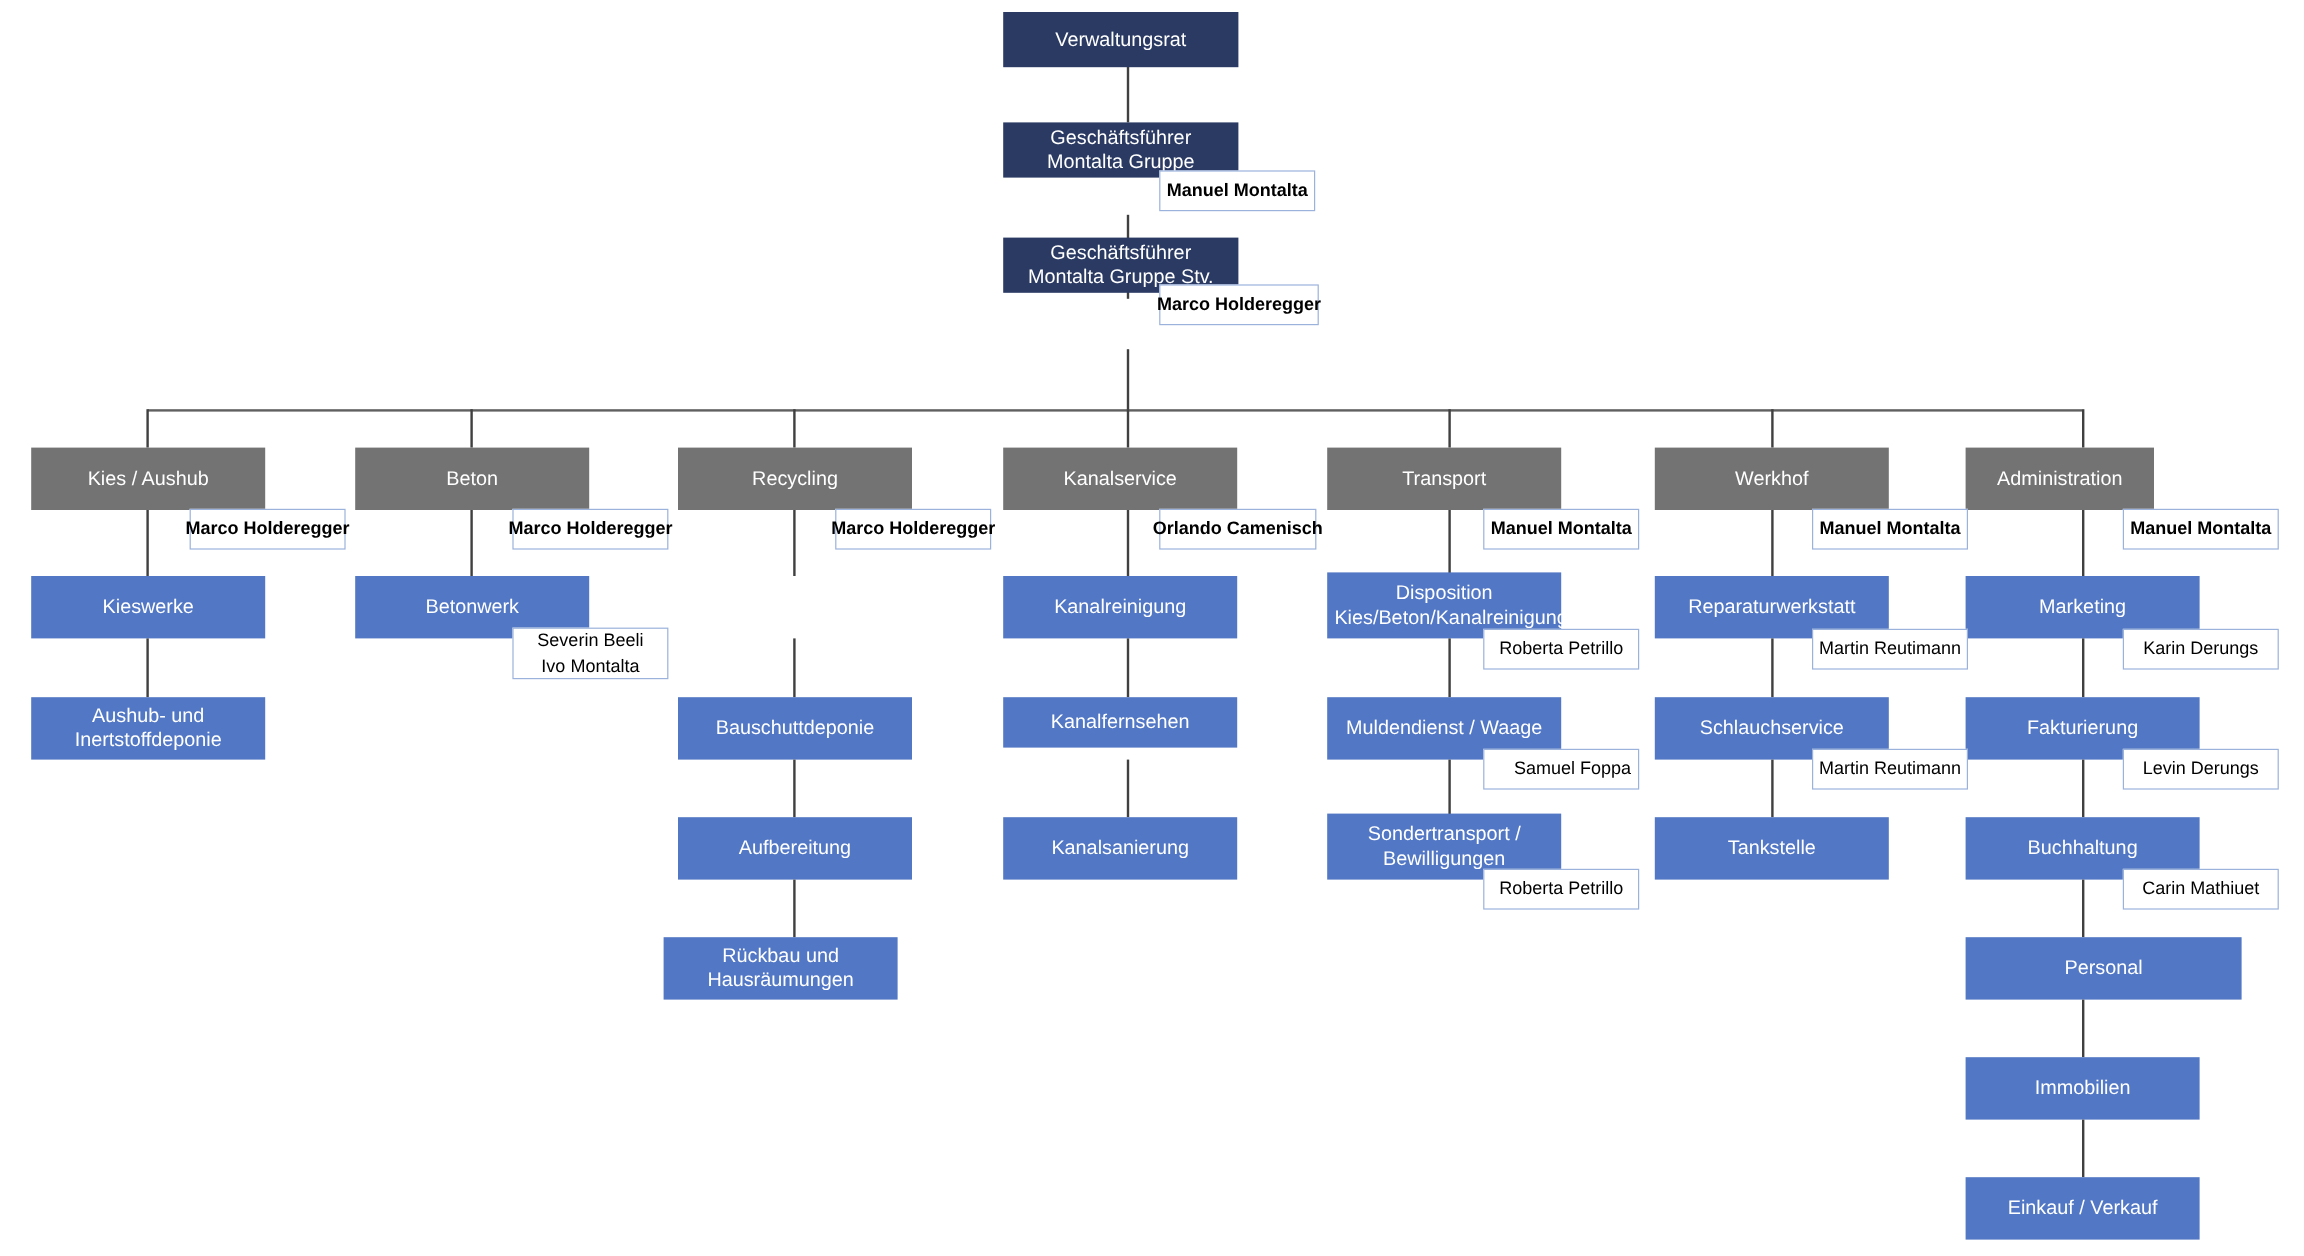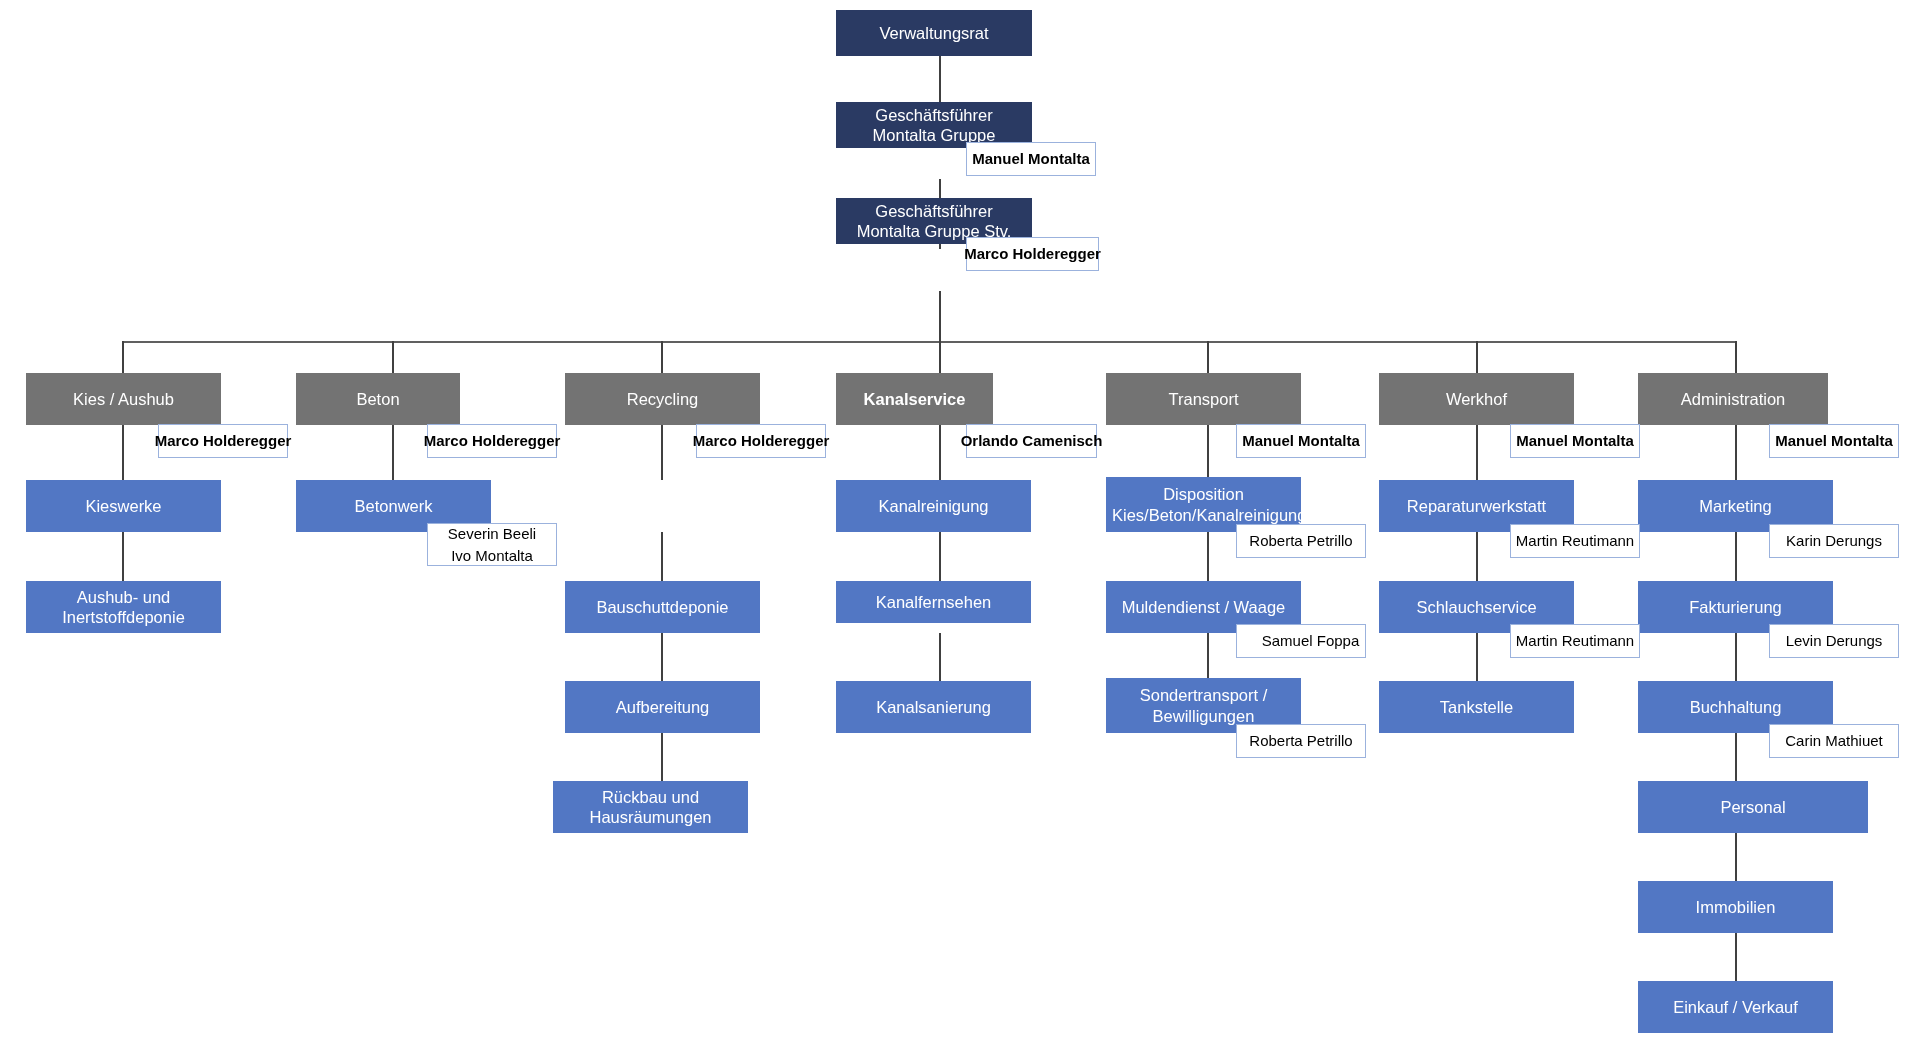--- a/index.html
+++ b/index.html
@@ -125,21 +125,21 @@
   </div>
   <div class="vline" style="left:122px; top:425px; height:55px;"></div>
   <div class="node node-sub" style="left:26px; top:480px; width:195px; height:52px;">
     <span>Kieswerke</span>
   </div>
   <div class="vline" style="left:122px; top:532px; height:49px;"></div>
   <div class="node node-sub" style="left:26px; top:581px; width:195px; height:52px;">
     <span>Aushub-  und Inertstoffdeponie</span>
   </div>
 
-  <div class="node node-div" style="left:296px; top:373px; width:164px; height:52px;">
+  <div class="node node-div" style="left:296px; top:373px; width:195px; height:52px;">
     <span>Beton</span>
   </div>
   <div class="person bold" style="left:427px; top:424px; width:130px; height:34px;">
     <span class="pname">Marco Holderegger</span>
   </div>
   <div class="vline" style="left:392px; top:425px; height:55px;"></div>
   <div class="node node-sub" style="left:296px; top:480px; width:195px; height:52px;">
     <span>Betonwerk</span>
   </div>
   <div class="person" style="left:427px; top:523px; width:130px; height:43px;">
@@ -160,21 +160,21 @@
   </div>
   <div class="vline" style="left:661px; top:633px; height:48px;"></div>
   <div class="node node-sub" style="left:565px; top:681px; width:195px; height:52px;">
     <span>Aufbereitung</span>
   </div>
   <div class="vline" style="left:661px; top:733px; height:48px;"></div>
   <div class="node node-sub" style="left:553px; top:781px; width:195px; height:52px;">
     <span>Rückbau und Hausräumungen</span>
   </div>
 
-  <div class="node node-div" style="left:836px; top:373px; width:157px; height:52px;font-weight:bold;">
+  <div class="node node-div" style="left:836px; top:373px; width:195px; height:52px;">
     <span>Kanalservice</span>
   </div>
   <div class="person bold" style="left:966px; top:424px; width:131px; height:34px;">
     <span class="pname">Orlando Camenisch</span>
   </div>
   <div class="vline" style="left:939px; top:425px; height:55px;"></div>
   <div class="node node-sub" style="left:836px; top:480px; width:195px; height:52px;">
     <span>Kanalreinigung</span>
   </div>
   <div class="vline" style="left:939px; top:532px; height:49px;"></div>
@@ -232,21 +232,21 @@
     <span>Schlauchservice</span>
   </div>
   <div class="person" style="left:1510px; top:624px; width:130px; height:34px;">
     <span class="pname">Martin Reutimann</span>
   </div>
   <div class="vline" style="left:1476px; top:633px; height:48px;"></div>
   <div class="node node-sub" style="left:1379px; top:681px; width:195px; height:52px;">
     <span>Tankstelle</span>
   </div>
 
-  <div class="node node-div" style="left:1638px; top:373px; width:190px; height:52px;">
+  <div class="node node-div" style="left:1638px; top:373px; width:157px; height:52px;">
     <span>Administration</span>
   </div>
   <div class="person bold" style="left:1769px; top:424px; width:130px; height:34px;">
     <span class="pname">Manuel Montalta</span>
   </div>
   <div class="vline" style="left:1735px; top:425px; height:55px;"></div>
   <div class="node node-sub" style="left:1638px; top:480px; width:195px; height:52px;">
     <span>Marketing</span>
   </div>
   <div class="person" style="left:1769px; top:524px; width:130px; height:34px;">

